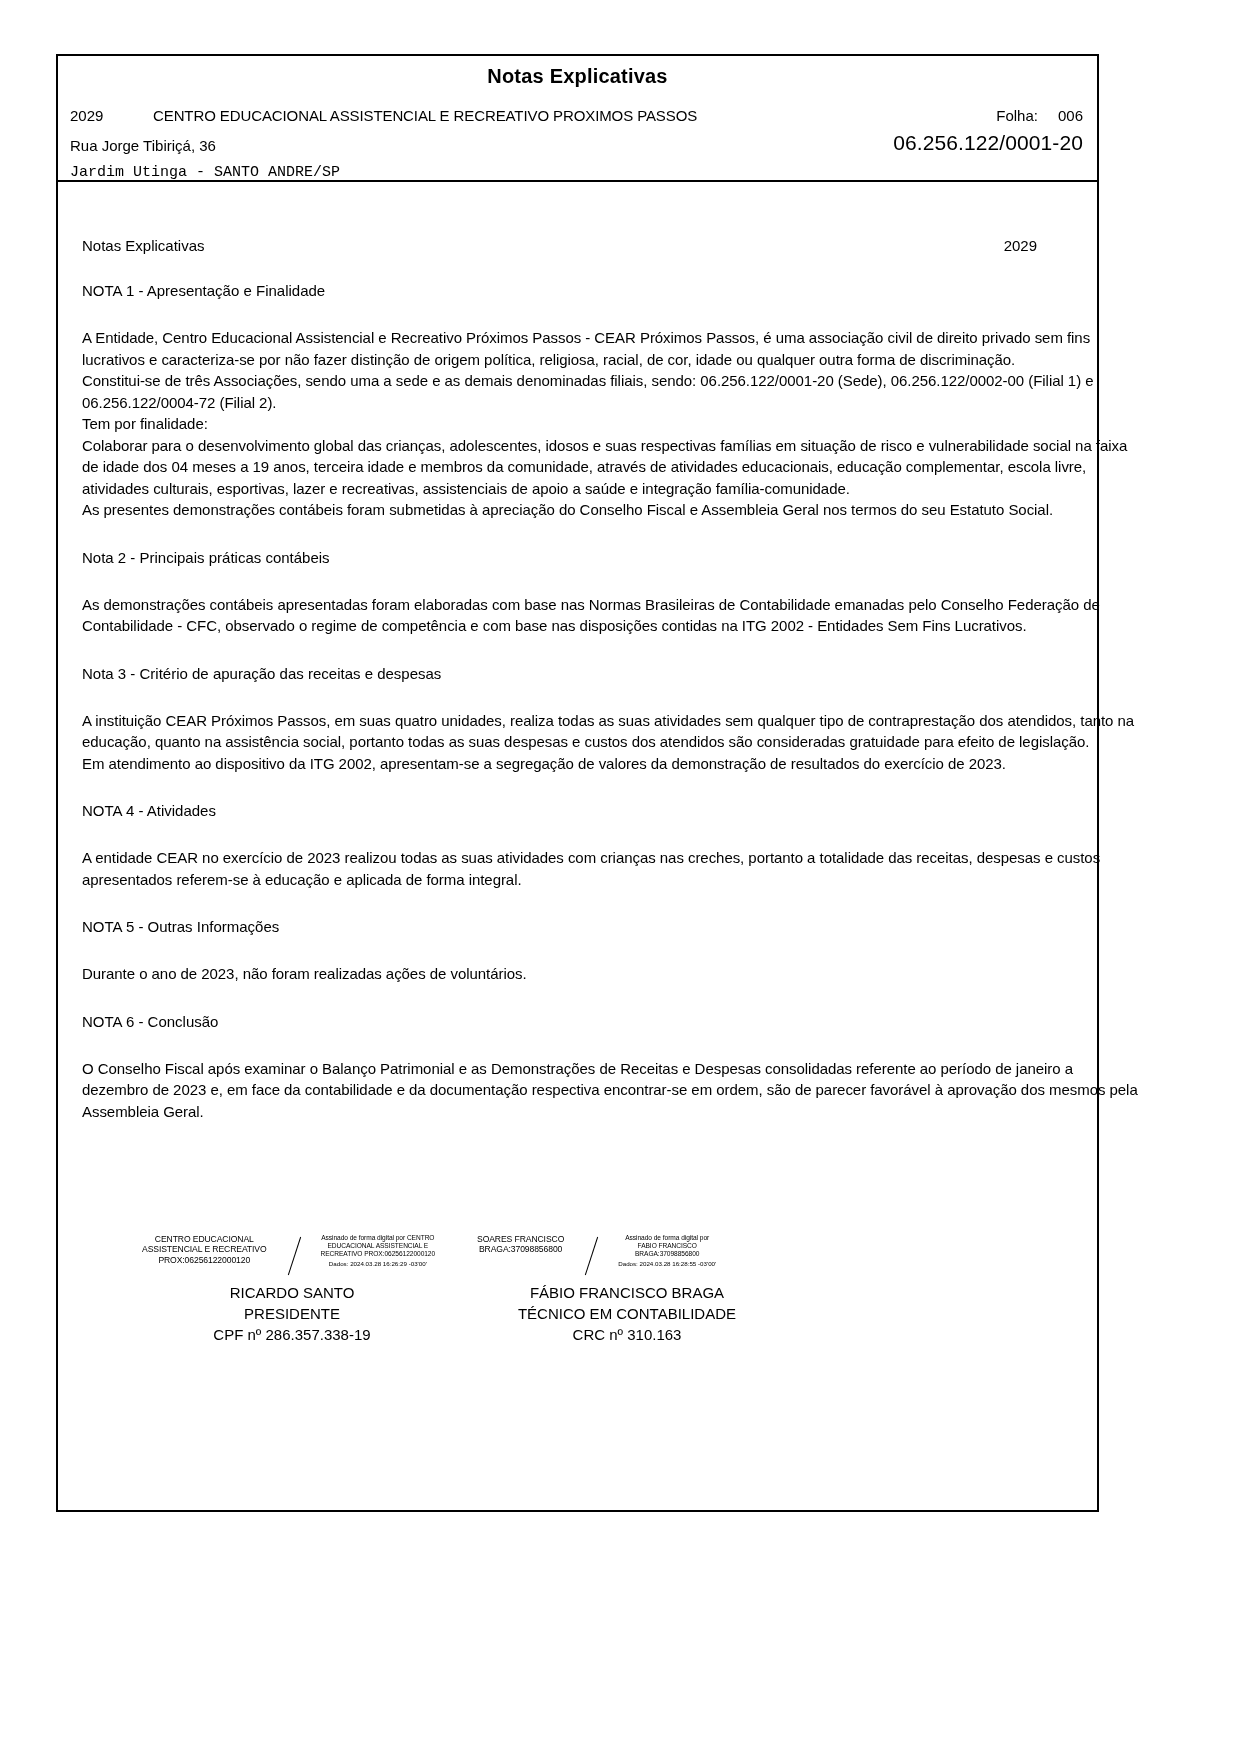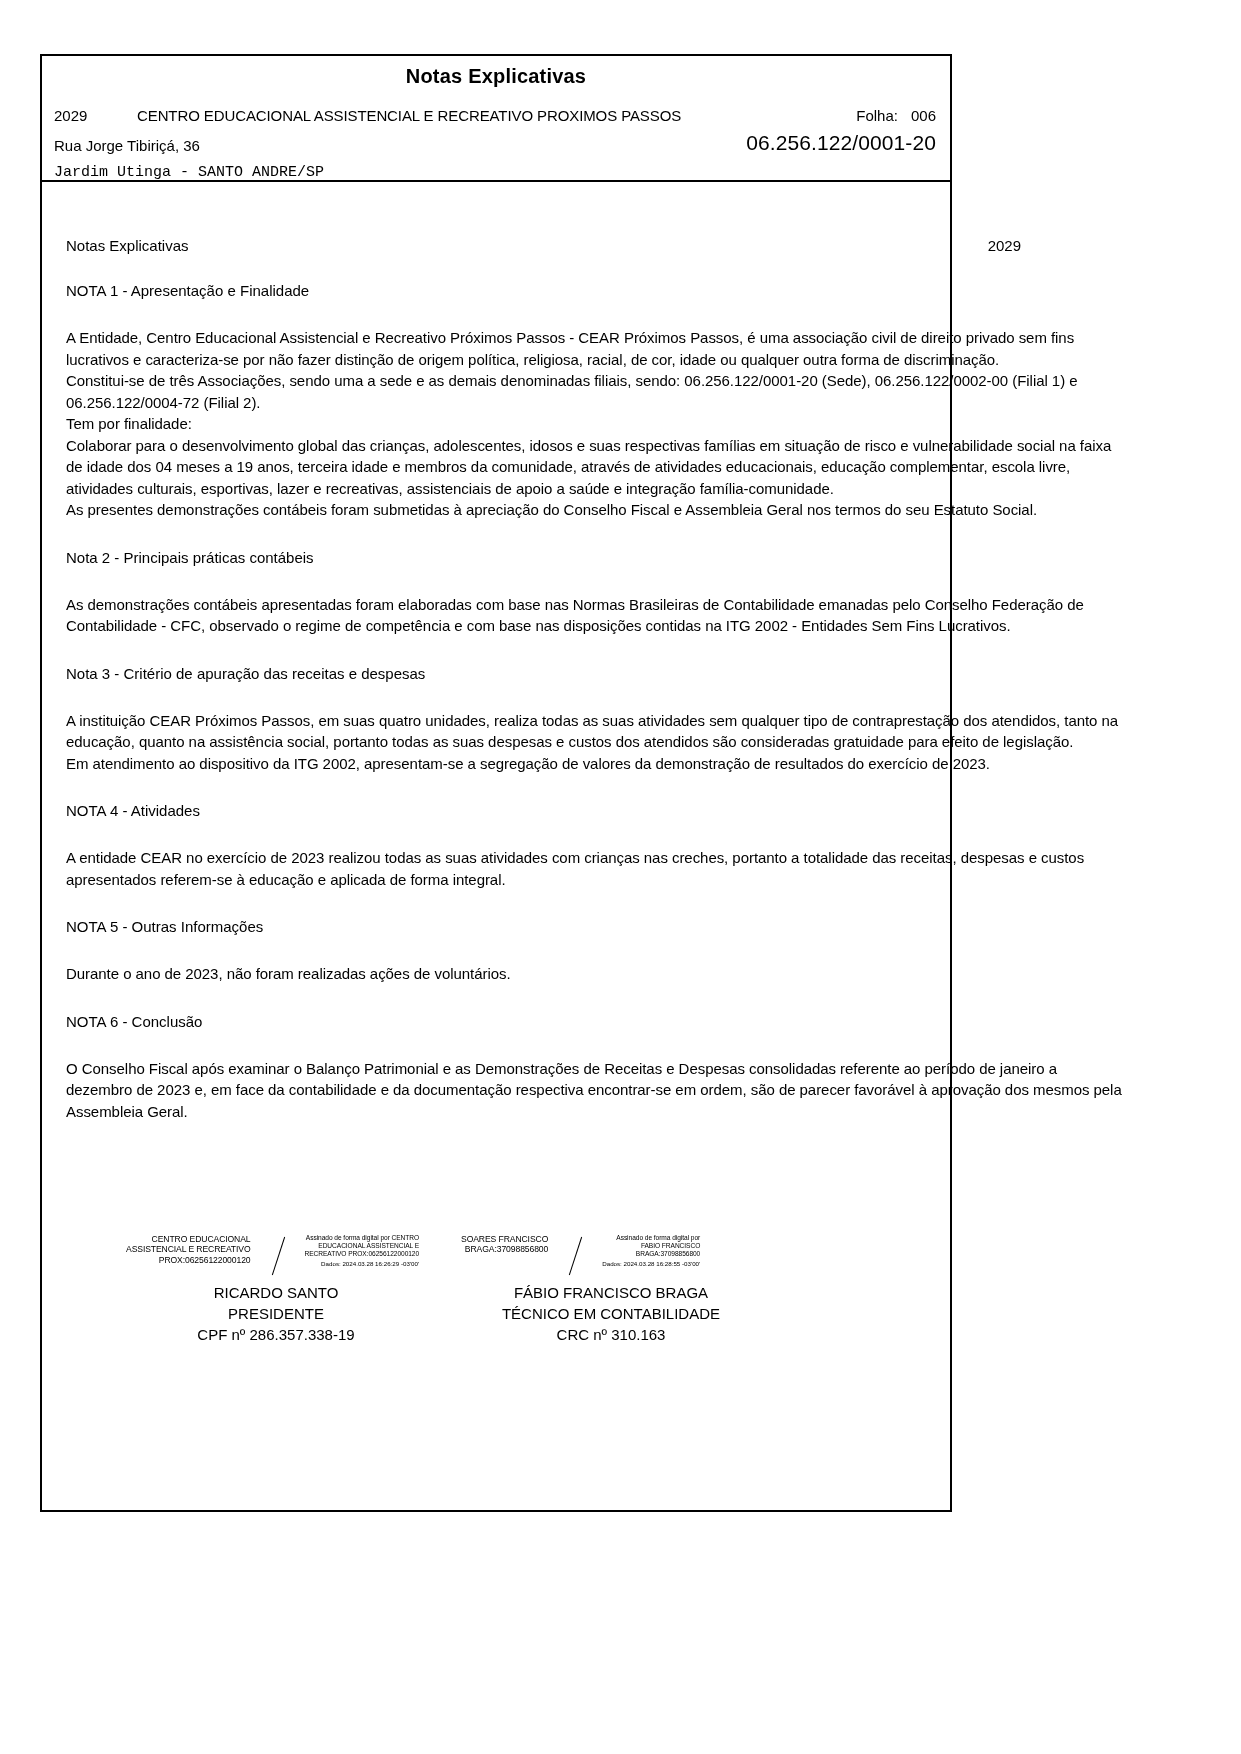--- a/index.html
+++ b/index.html
@@ -10,23 +10,23 @@
   body {
     width: 1241px;
     height: 1754px;
     font-family: "Liberation Sans", sans-serif;
     color: #000000;
     -webkit-font-smoothing: antialiased;
   }
 
   .page {
     position: absolute;
-    left: 40px;
+    left: 56px;
     top: 54px;
-    width: 912px;
+    width: 1043px;
     height: 1458px;
     border: 2px solid #000000;
     box-sizing: border-box;
   }
 
   
   .header {
     position: relative;
     border-bottom: 2px solid #000000;
     height: 117px;
@@ -58,21 +58,21 @@
     top: 0;
     font-size: 15px;
     letter-spacing: -0.1px;
   }
   .hdr-folha {
     position: absolute;
     right: 14px;
     top: 0;
     font-size: 15px;
   }
-  .hdr-folha .folha-label { margin-right: 13px; }
+  .hdr-folha .folha-label { margin-right: 20px; }
   .hdr-addr1 {
     position: absolute;
     left: 12px;
     top: 72px;
     font-size: 15px;
   }
   .hdr-addr2 {
     position: absolute;
     left: 12px;
     top: 99px;
@@ -132,21 +132,21 @@
     position: absolute;
     text-align: center;
   }
   .sig-left  { left: 60px;  width: 300px; }
   .sig-right { left: 395px; width: 300px; }
 
   .sig-stamp {
     display: flex;
     align-items: flex-start;
     gap: 20px;
-    text-align: right;
+    text-align: center;
     height: 46px;
   }
   .stamp-name {
     font-size: 8.6px;
     line-height: 10.4px;
     letter-spacing: -0.1px;
     white-space: pre-line;
     flex: 0 0 auto;
   }
   .stamp-slash {

